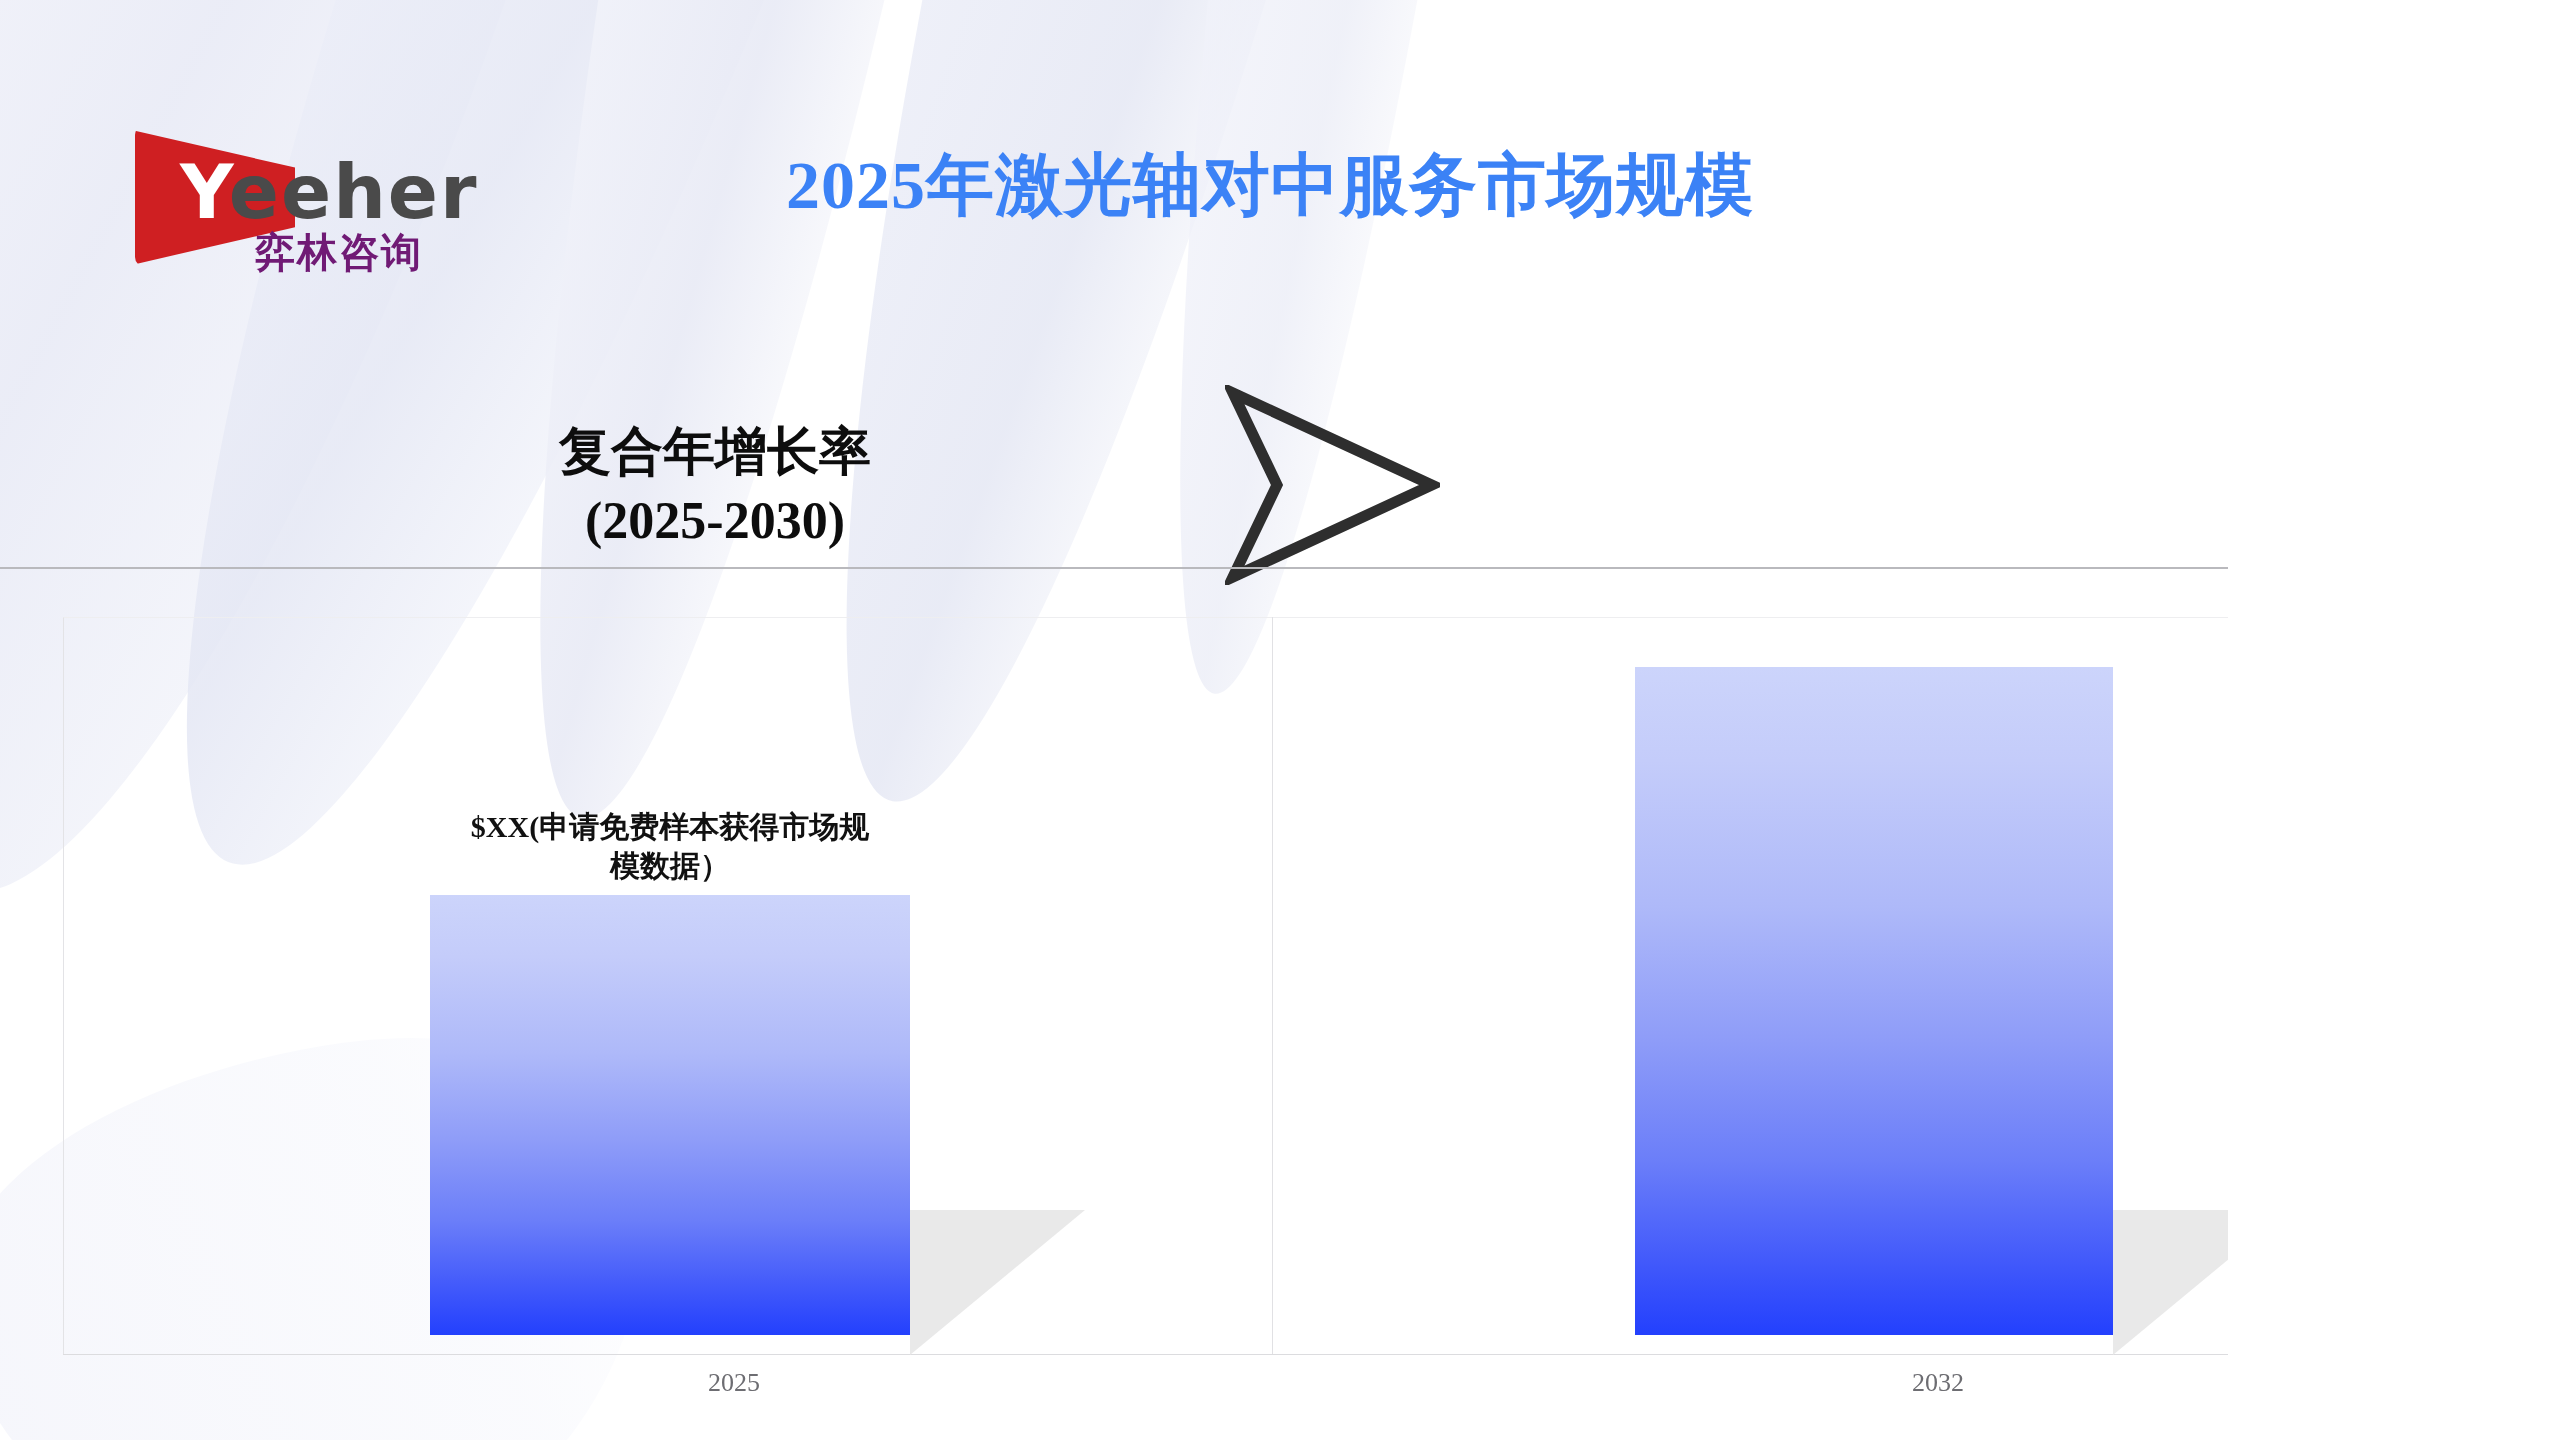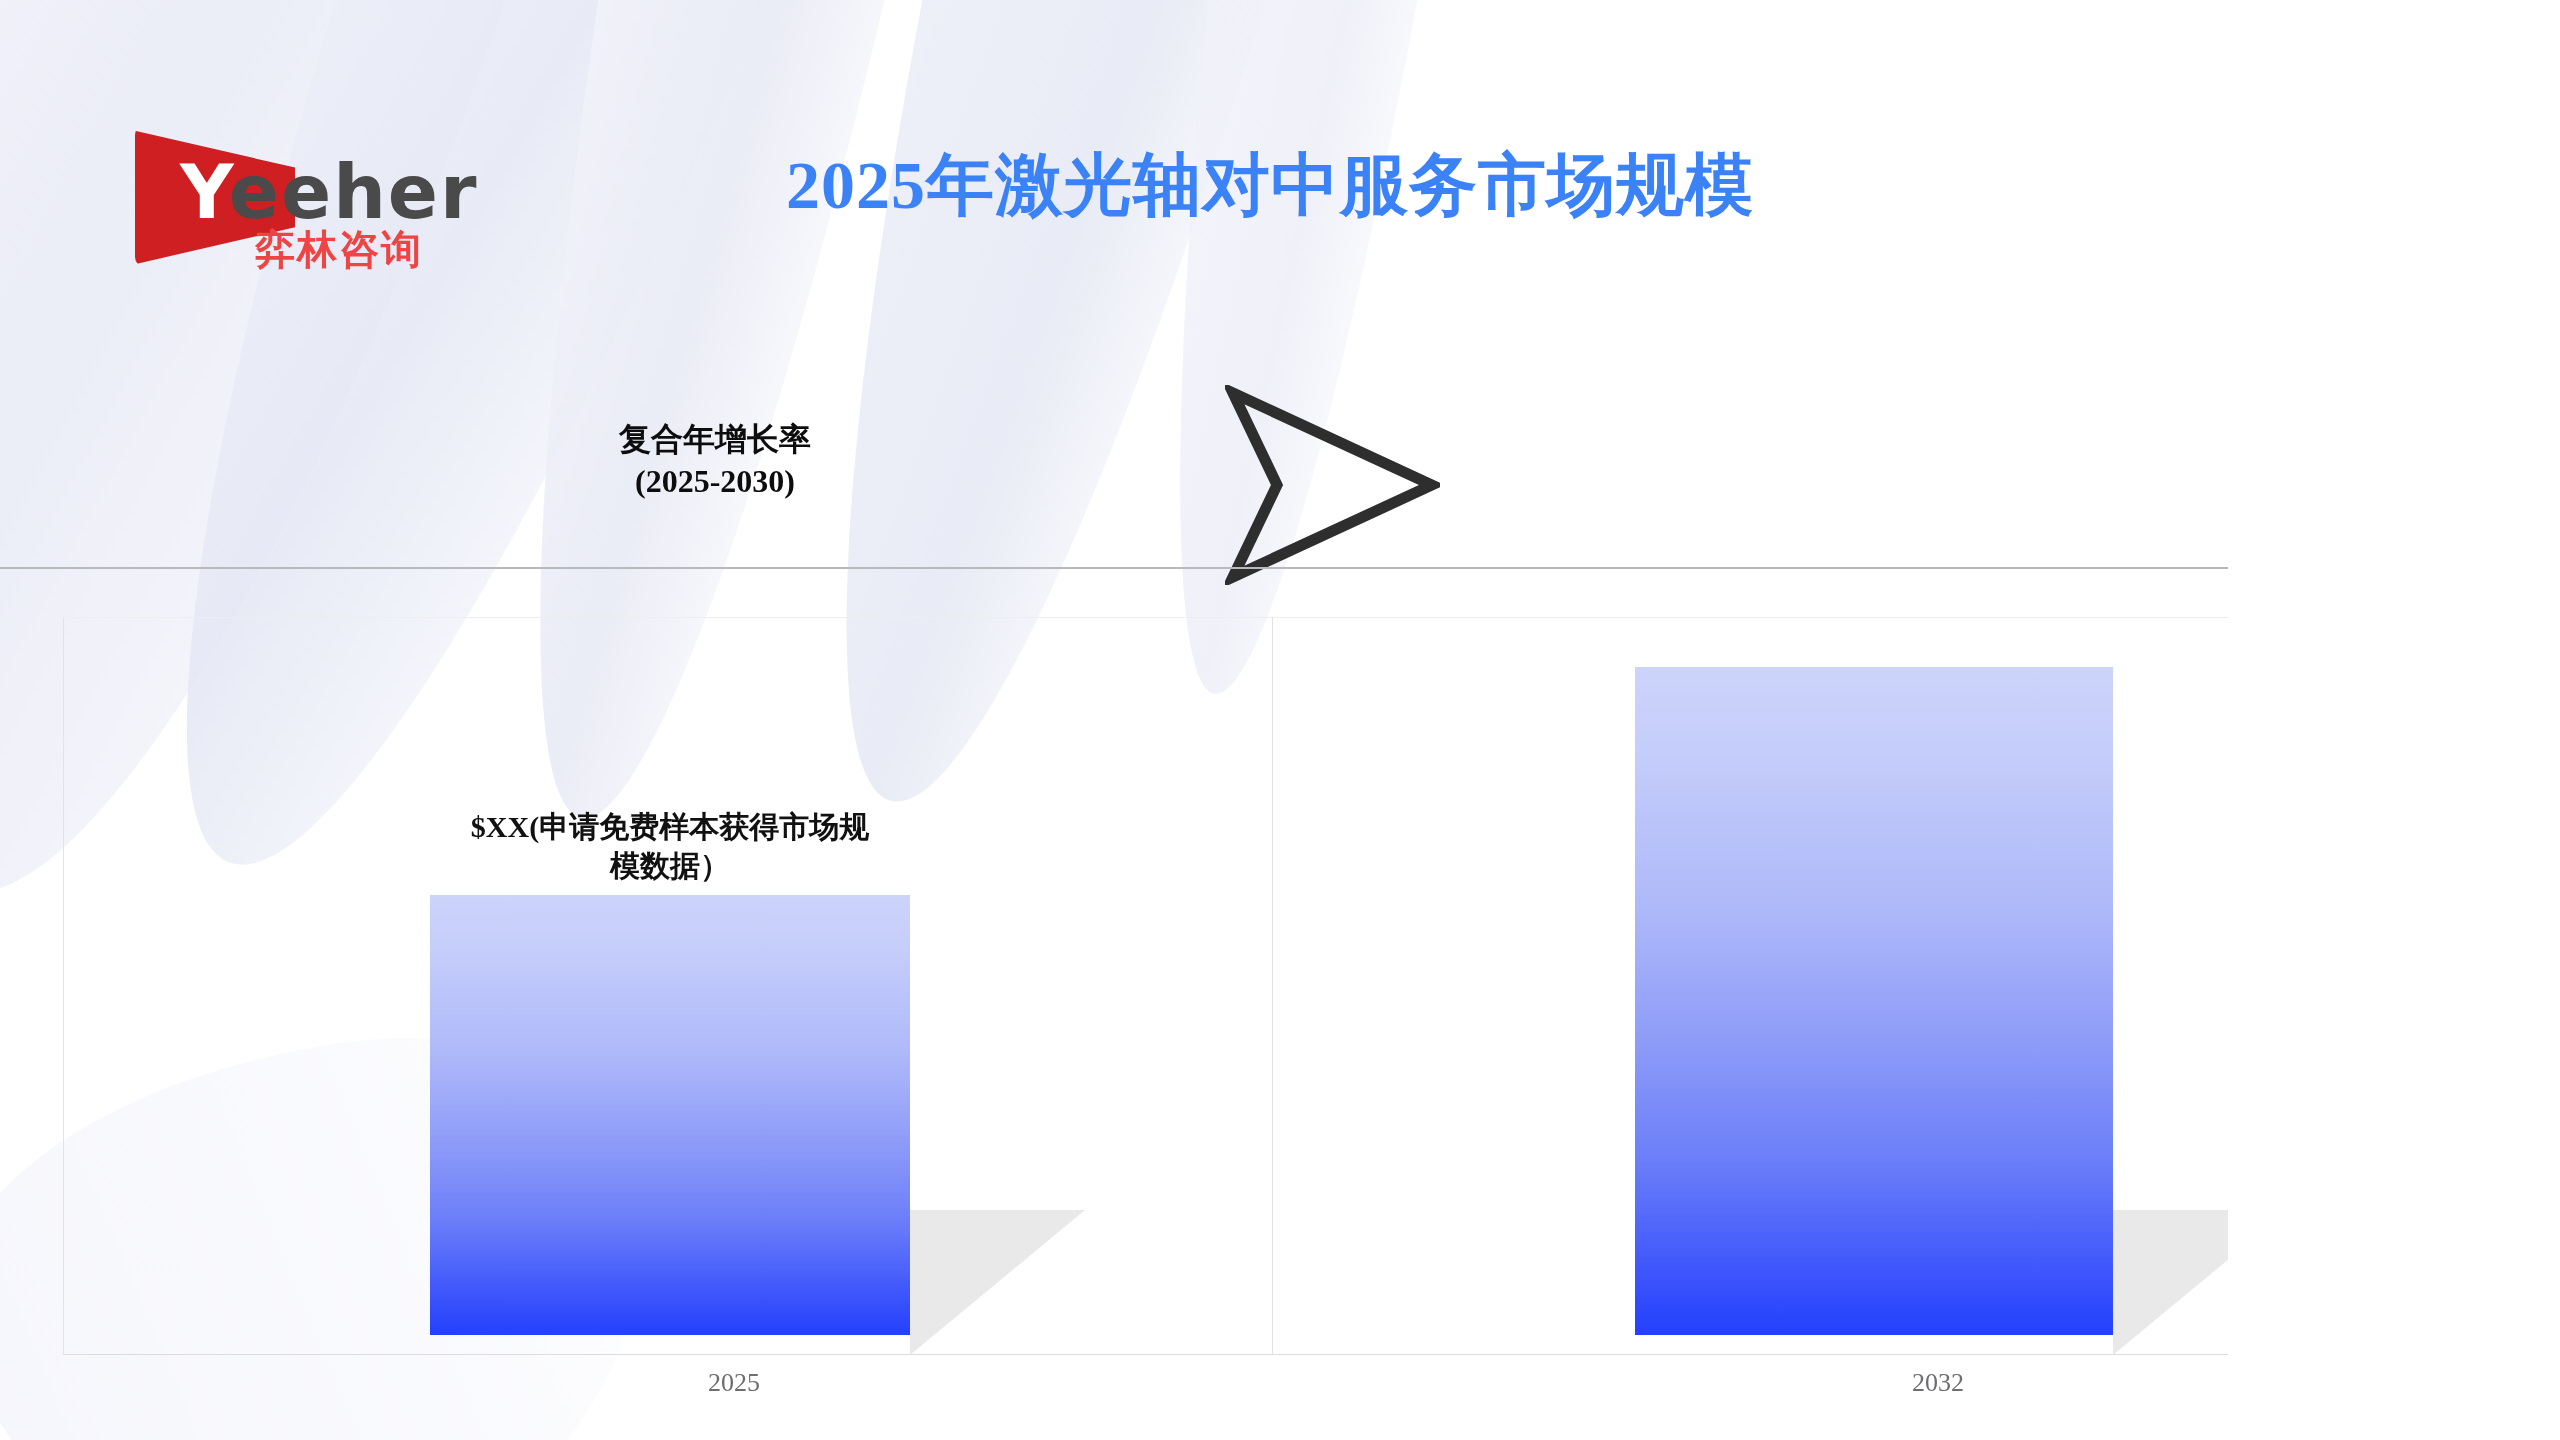--- a/index.html
+++ b/index.html
@@ -39,31 +39,31 @@
   
   #logo{position:absolute;left:120px;top:115px;width:340px;height:170px;}
   .logo-mark{position:absolute;left:15px;top:10px;width:160px;height:142px;
     background:#cf1f22;border-radius:10px;
     clip-path:polygon(0% 4%, 100% 30%, 100% 72%, 0% 98%);}
   .logo-word{position:absolute;left:60px;top:40px;
     font-family:"DejaVu Sans",sans-serif;font-weight:800;font-size:74px;
     letter-spacing:2px;color:#4a4a4a;line-height:1;white-space:nowrap;}
   .logo-word .yw{color:#ffffff;}
   .logo-cn{position:absolute;left:135px;top:118px;
-    font-family:Liberation Mono, monospace;font-weight:800;font-size:40px;
-    letter-spacing:2px;color:#ef4444;line-height:1;white-space:nowrap;}
+    font-family:Liberation Serif, serif;font-weight:800;font-size:40px;
+    letter-spacing:2px;color:#701a75;line-height:1;white-space:nowrap;}
 
   
   #title{position:absolute;left:640px;top:140px;width:1260px;text-align:center;
     font-family:"Liberation Serif",serif;font-weight:700;font-size:68px;
     color:#3b82f6;letter-spacing:1px;white-space:nowrap;}
 
   
   #cagr{position:absolute;left:500px;top:418px;width:430px;text-align:center;
-    font-family:"Liberation Serif",serif;font-weight:700;font-size:32px;
+    font-family:"Liberation Serif",serif;font-weight:700;font-size:52px;
     color:#0d0d0d;line-height:1.32;}
 
   
   #arrow{position:absolute;left:1225px;top:385px;width:215px;height:200px;}
 
   
   #rightnote{position:absolute;left:1600px;top:385px;width:520px;text-align:center;
     font-family:"Liberation Serif",serif;font-weight:400;font-size:41px;
     color:#101010;line-height:1.32;}
 

